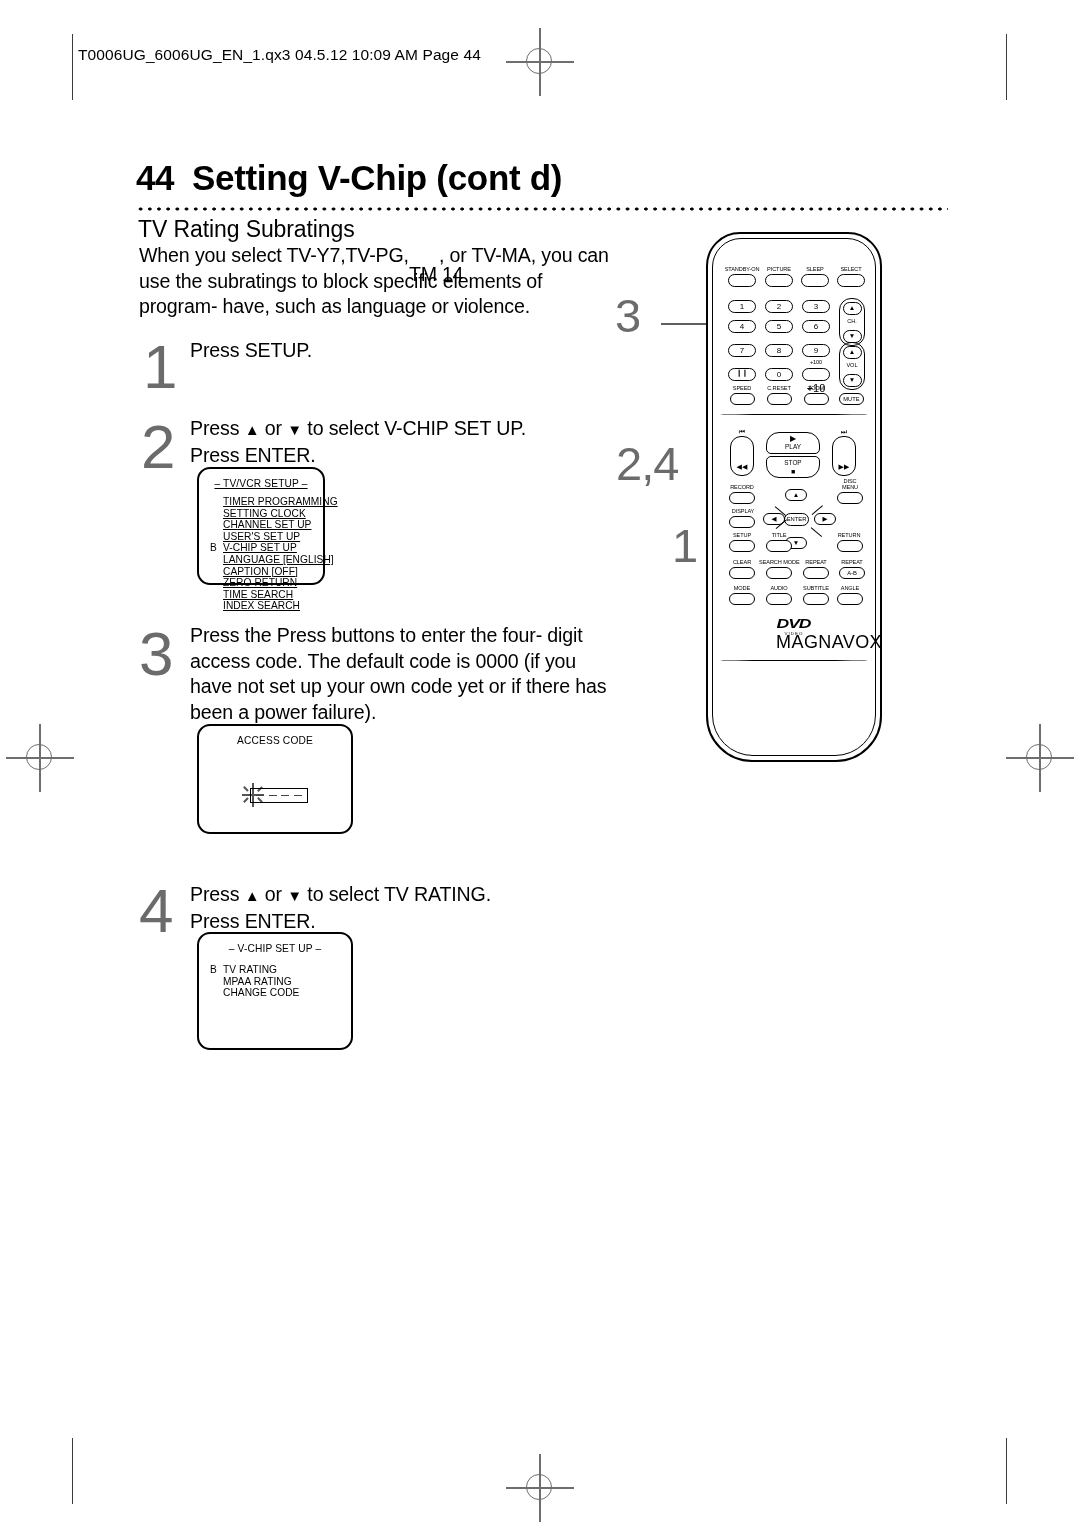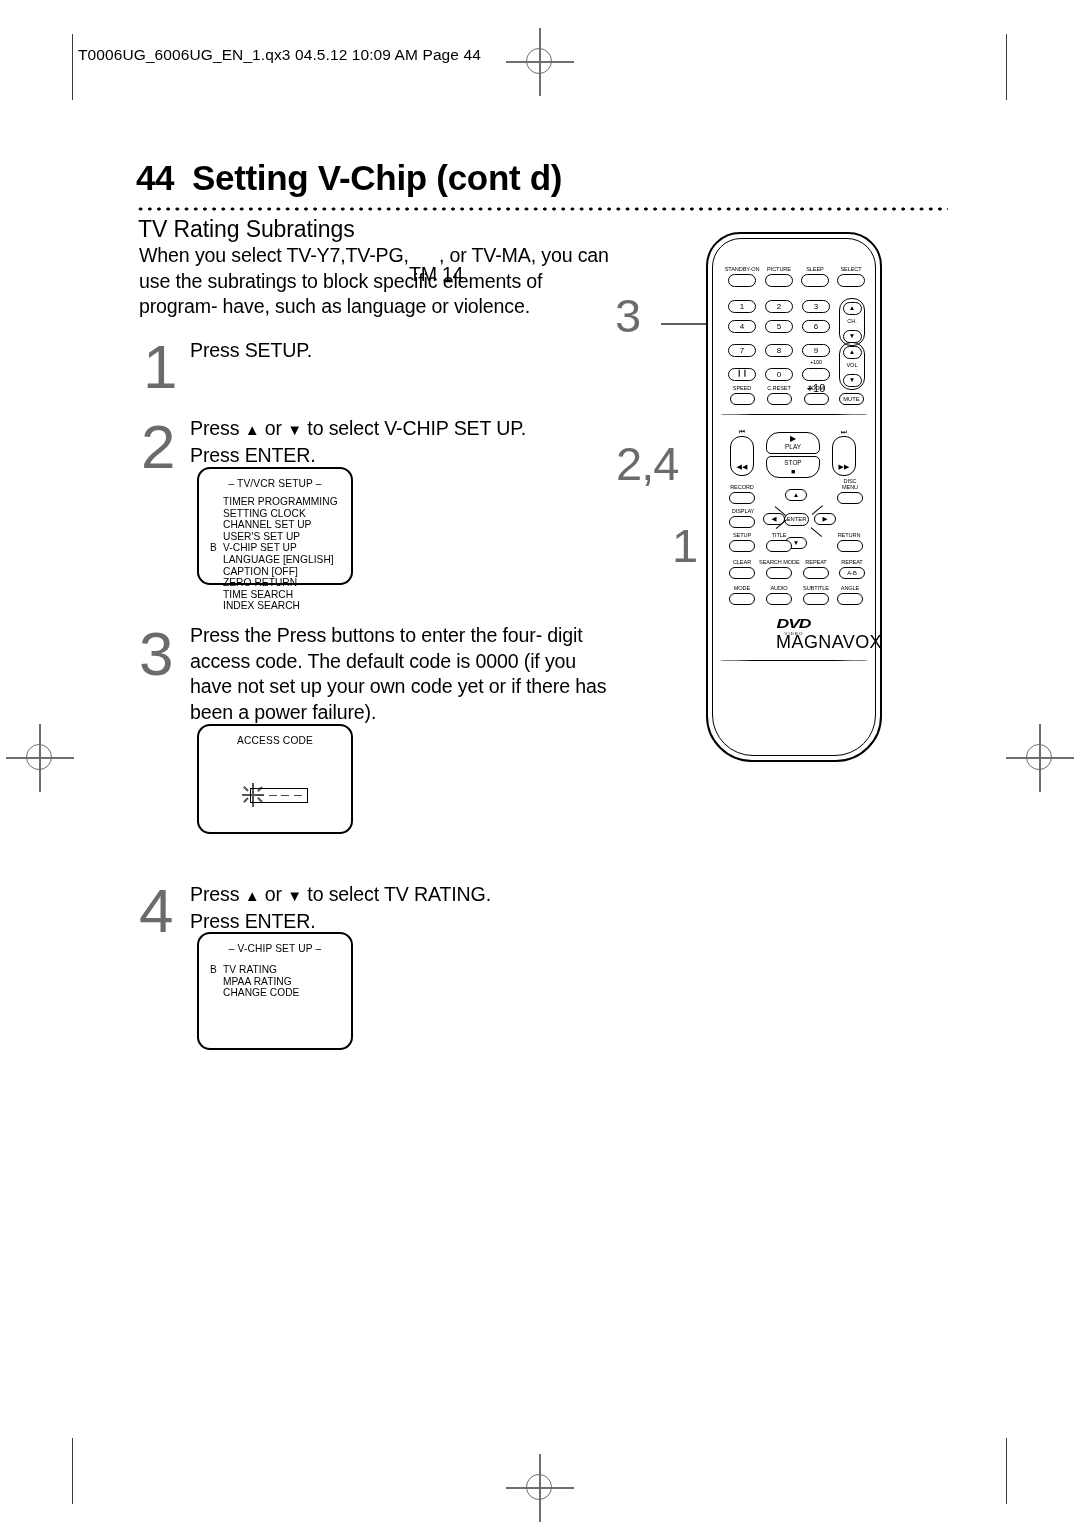--- a/index.html
+++ b/index.html
@@ -496,21 +496,21 @@
 
 <div class="step-num" style="left:143px; top:336px;">1</div>
 <div class="step-body" style="left:190px; top:338px; width:420px;">Press SETUP.</div>
 
 <div class="step-num" style="left:141px; top:416px;">2</div>
 <div class="step-body" style="left:190px; top:416px; width:420px;">
   <span>Press </span><span class="arrow">▲</span><span> or </span><span class="arrow">▼</span><span> to select V-CHIP SET UP.</span><br>
   <span>Press ENTER.</span>
 </div>
 
-<div class="osd" style="left:197px; top:467px; width:156px; height:118px;">
+<div class="osd" style="left:197px; top:467px; width:128px; height:118px;text-decoration:underline;">
   <div class="osd-title">– TV/VCR SETUP –</div>
   <div class="osd-list">
     <div class="row"><span>TIMER PROGRAMMING</span></div>
     <div class="row"><span>SETTING CLOCK</span></div>
     <div class="row"><span>CHANNEL SET UP</span></div>
     <div class="row"><span>USER'S SET UP</span></div>
     <div class="row"><span class="cursor">B</span><span>V-CHIP SET UP</span></div>
     <div class="row"><span>LANGUAGE  [ENGLISH]</span></div>
     <div class="row"><span>CAPTION  [OFF]</span></div>
     <div class="row"><span>ZERO RETURN</span></div>

